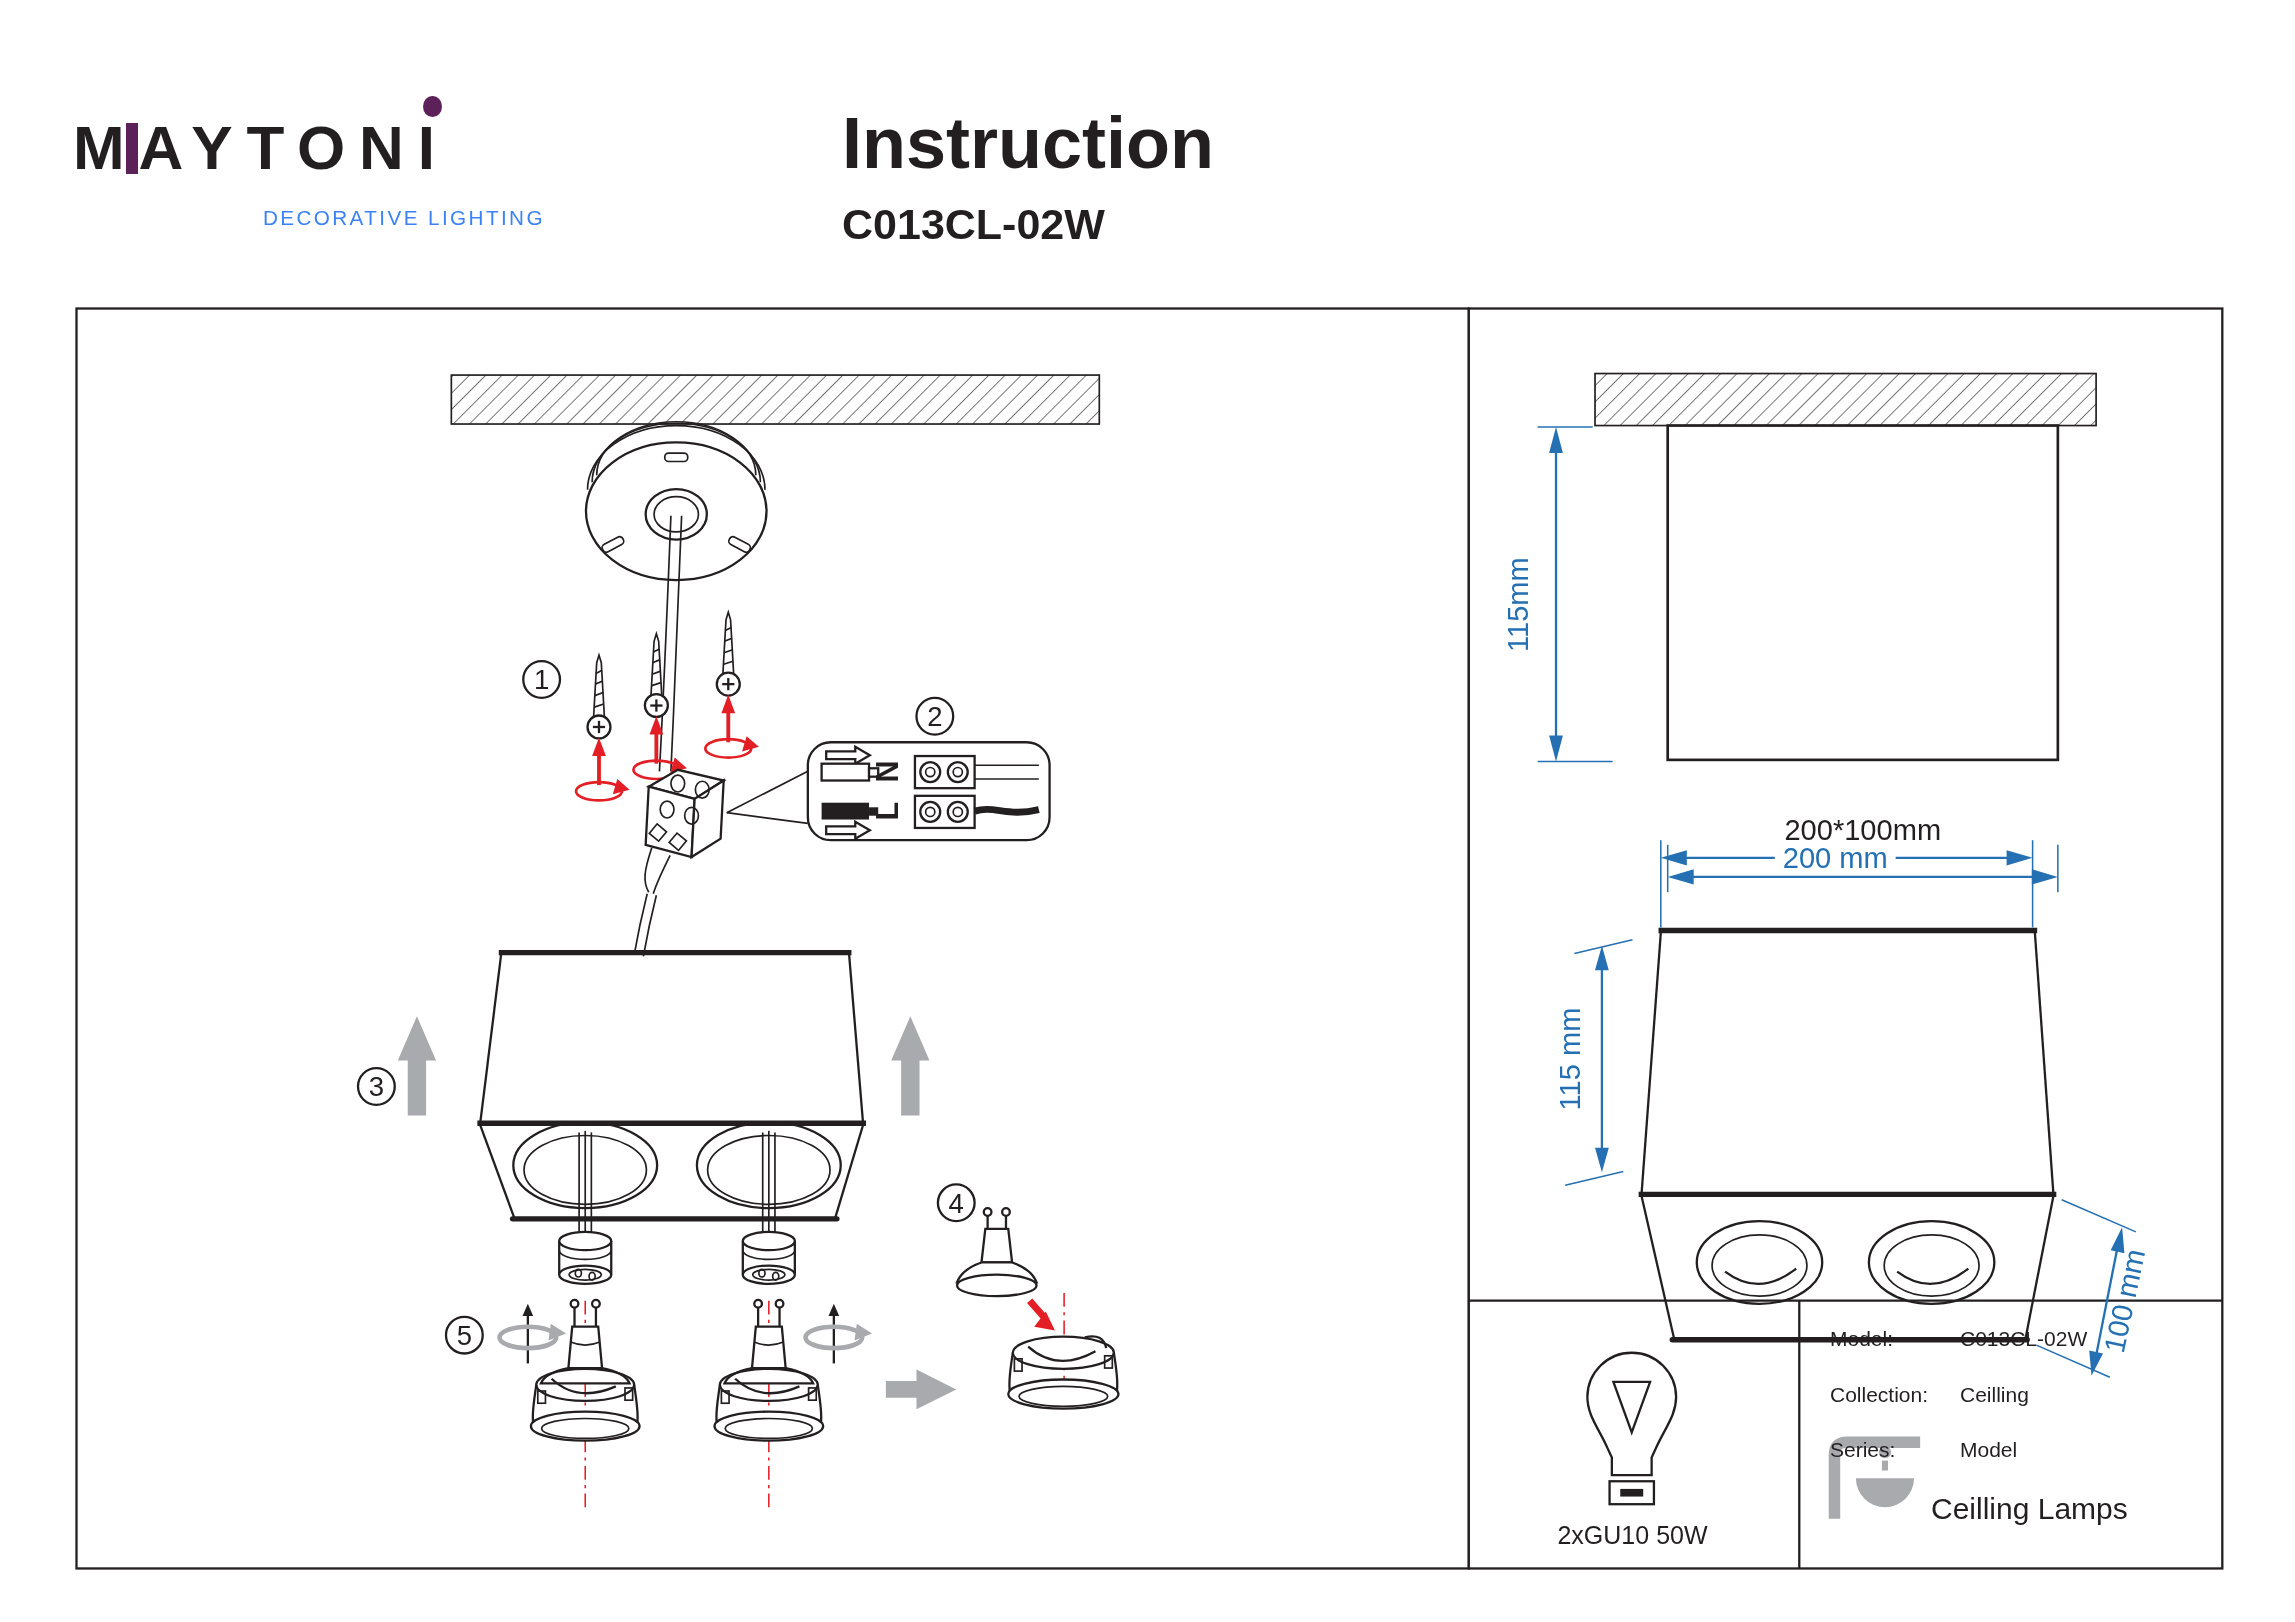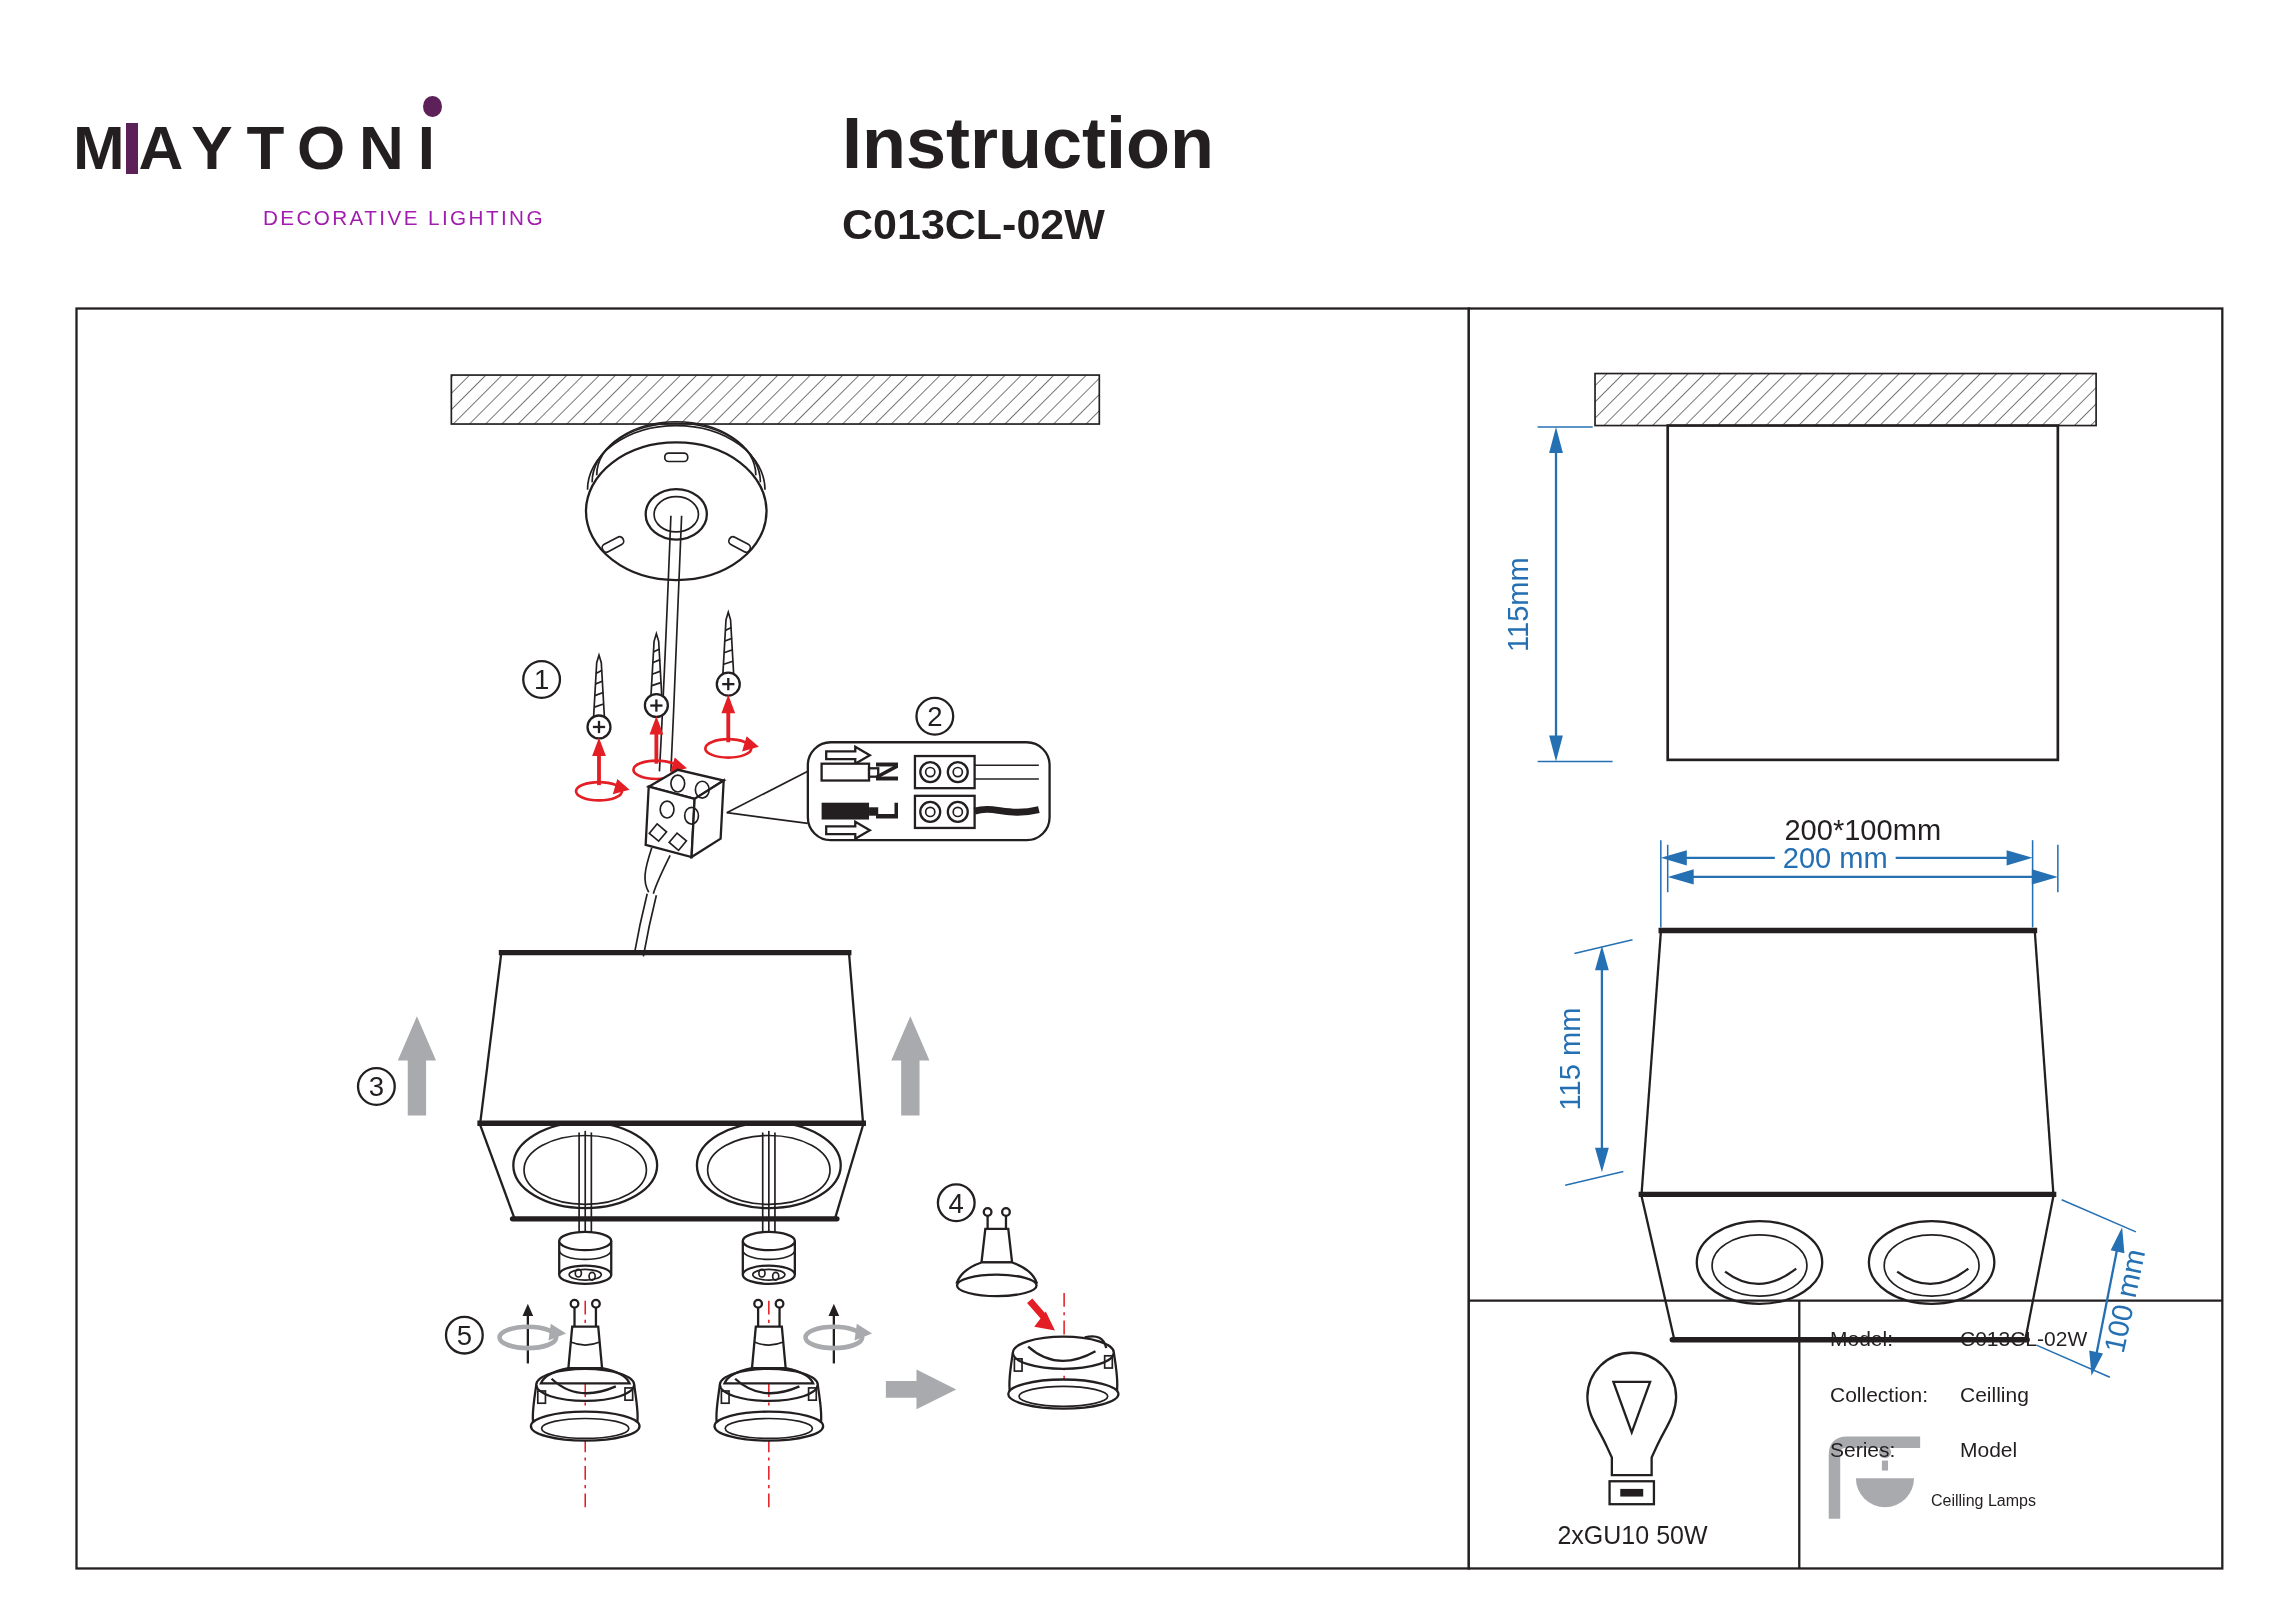--- a/index.html
+++ b/index.html
@@ -4,29 +4,29 @@
 <style>
   html,body{margin:0;padding:0;background:#ffffff;}
   body{width:2295px;height:1623px;position:relative;font-family:"Liberation Sans",sans-serif;color:#231f20;overflow:hidden;}
 
   
   .logo{position:absolute;left:73px;top:113px;width:478px;height:134px;}
   .brand{font-size:62px;font-weight:bold;letter-spacing:13.8px;line-height:70px;white-space:nowrap;color:#231f20;}
   .brand .seg{position:relative;display:inline-block;}
   .brand .m-accent::after{content:"";position:absolute;right:0.8px;top:10px;height:51px;width:11.5px;background:#5b2158;}
   .brand .i-accent::after{content:"";position:absolute;left:50%;margin-left:-10px;top:-17px;width:19px;height:21.4px;border-radius:50%;background:#5b2158;}
-  .tagline{position:absolute;right:6.1px;top:93px;font-size:20.7px;letter-spacing:2.4px;color:#a21caf;white-space:nowrap;}
+  .tagline{position:absolute;right:6.1px;top:93px;font-size:20.7px;letter-spacing:2.4px;color:#3b82f6;white-space:nowrap;}
   .titleblock{position:absolute;left:842px;top:107px;width:612px;text-align:left;}
   .title{font-size:72px;font-weight:bold;line-height:1.0;color:#231f20;}
   .subtitle{font-size:43px;font-weight:bold;margin-top:21.4px;color:#231f20;}
 
   
   .spec-row{position:absolute;left:1830px;width:383px;display:flex;font-size:21px;line-height:1.2;}
   .spec-row .lbl{width:130px;flex:0 0 auto;}
-  .spec-extra{position:absolute;left:1931px;font-size:16px;line-height:1.2;}
+  .spec-extra{position:absolute;left:1931px;font-size:30px;line-height:1.2;}
   .bulb-count{position:absolute;left:1498px;top:1521px;width:269px;text-align:center;font-size:25px;font-weight:normal;}
 
   
   #art{position:absolute;left:0;top:0;}
   .k{stroke:#231f20;fill:none;stroke-width:3;}
   .k2{stroke:#231f20;fill:none;stroke-width:2.2;}
   .kt{stroke:#231f20;fill:none;stroke-width:7;}
   .wf{stroke:#231f20;fill:#ffffff;stroke-width:3;}
   .bl{stroke:#2470b3;fill:none;stroke-width:3;}
   .bl2{stroke:#2470b3;fill:none;stroke-width:2;}

